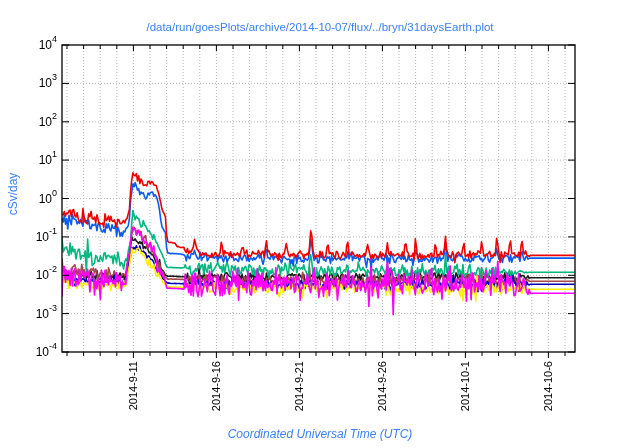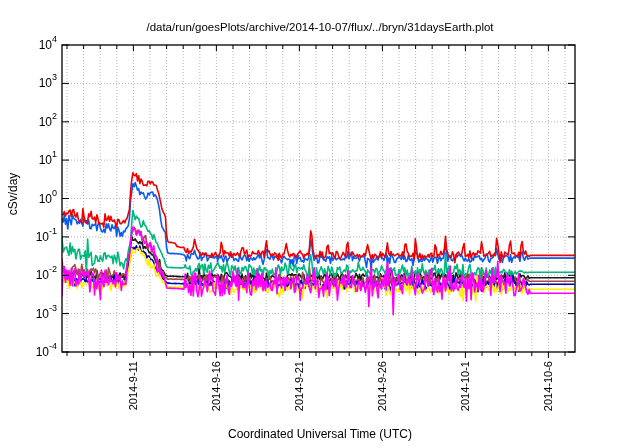--- a/index.html
+++ b/index.html
@@ -1,24 +1,24 @@
 <!DOCTYPE html>
 <html><head>
 <meta charset="utf-8">
 <style>
   html,body{margin:0;padding:0;background:#fff;}
   .fig{position:relative;width:640px;height:448px;background:#ffffff;
-       font-family:"Liberation Sans",sans-serif;color:#000000;overflow:hidden;}
+       font-family:"Liberation Sans",sans-serif;color:#3b82f6;overflow:hidden;}
   .title{position:absolute;left:0;top:21px;width:640px;text-align:center;
          font-size:11.5px;white-space:nowrap;}
   .ylab{position:absolute;left:6px;top:224px;width:60px;height:16px;
         font-size:12px;transform:rotate(-90deg);transform-origin:0 0;
         text-align:center;white-space:nowrap;}
   .xlab{position:absolute;left:0;top:427px;width:640px;text-align:center;
-        font-size:12px;}
+        font-size:12px;font-style:italic;}
   svg{position:absolute;left:0;top:0;}
   svg text{font-family:"Liberation Sans",sans-serif;}
 </style>
 </head>
 <body>
 
 <div class="fig">
   <div class="title">/data/run/goesPlots/archive/2014-10-07/flux/../bryn/31daysEarth.plot</div>
   <div class="ylab">cSv/day</div>
   <svg id="plot" width="640" height="448" viewBox="0 0 640 448">

